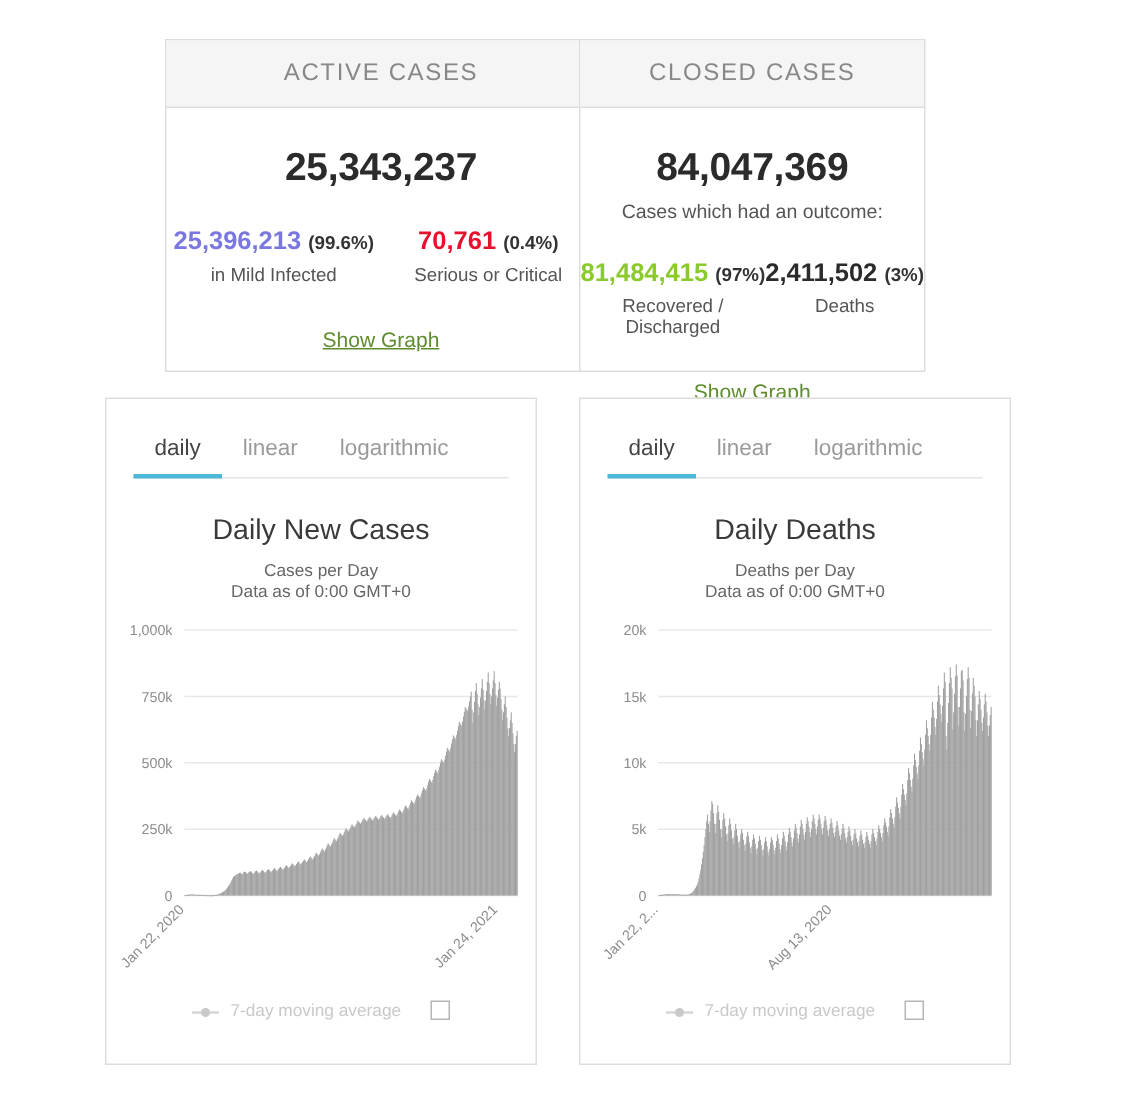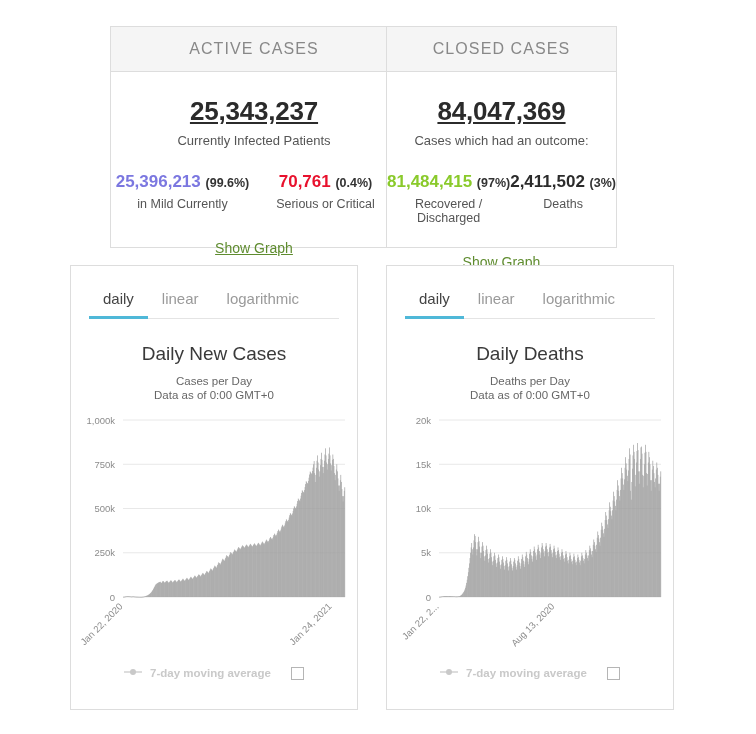--- a/index.html
+++ b/index.html
@@ -46,21 +46,20 @@
     text-align: center;
   }
 
   
   .big-number {
     font-size: 26px;
     font-weight: bold;
     color: #2b2b2b;
     margin-top: 24px;
     letter-spacing: -0.2px;
-    text-decoration: underline;
   }
 
   .big-caption {
     font-size: 13px;
     color: #555555;
     margin-top: 6px;
   }
 
   .split-row {
     display: flex;
@@ -142,25 +141,24 @@
   .plot-wrap {
     position: relative;
     margin-top: 8px;
     height: 255px;
   }
 
   .plot-svg { display: block; }
 
   .legend {
     display: flex;
-    align-items: flex-start;
+    align-items: flex-end;
     justify-content: center;
     gap: 8px;
     margin-top: 2px;
-    font-weight: bold;
   }
 
   .legend-marker { display: block; }
 
   .legend-text {
     font-size: 11.5px;
     color: #c9c9c9;
     white-space: nowrap;
   }
 
@@ -176,28 +174,27 @@
 </style>
 </head>
 <body>
 
 <div id="root">
 
   <div class="card" style="left:70px; top:26px; width:288px; height:222px;margin-left:40px;">
     <div class="card-header">ACTIVE CASES</div>
     <div class="card-body">
       <div class="big-number">25,343,237</div>
-      <div class="big-caption">Currently Infected Patients</div>
       <div class="split-row">
         <div class="split-col">
           <div class="split-val">
             <span class="js-color-mild" style="color: rgb(123, 119, 224);">25,396,213</span>
             <span class="split-pct">(99.6%)</span>
           </div>
-          <div class="split-label">in Mild Currently</div>
+          <div class="split-label">in Mild Infected</div>
         </div>
         <div class="split-col">
           <div class="split-val">
             <span class="js-color-serious" style="color: rgb(232, 17, 45);">70,761</span>
             <span class="split-pct">(0.4%)</span>
           </div>
           <div class="split-label">Serious or Critical</div>
         </div>
       </div>
       <div class="show-graph-wrap">

